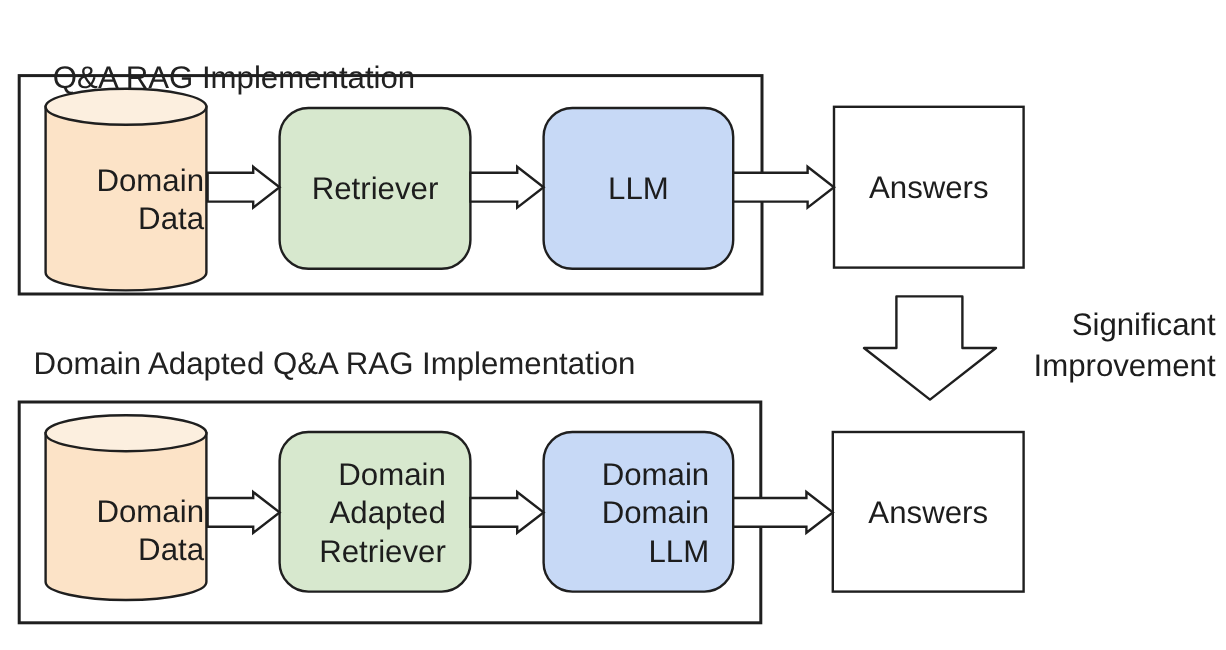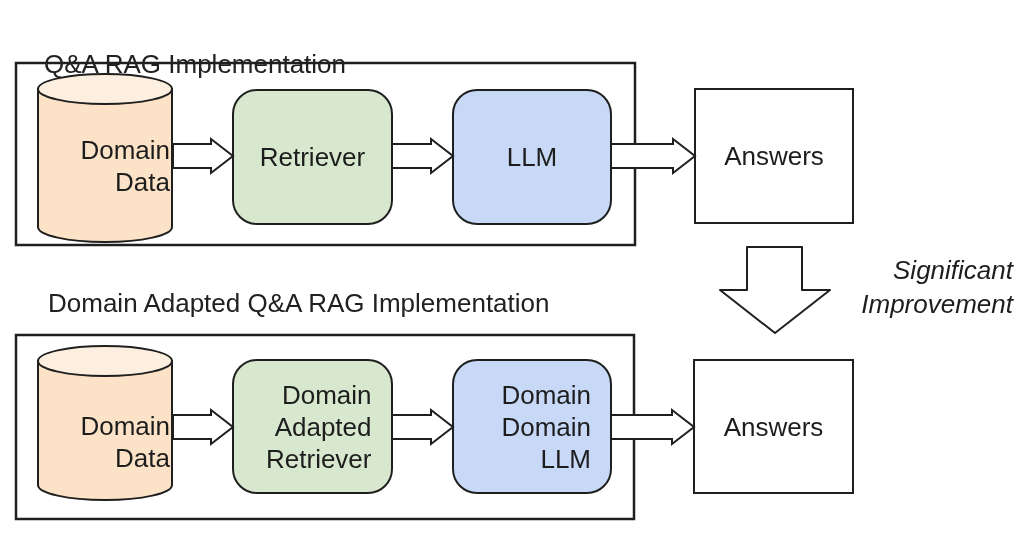--- a/index.html
+++ b/index.html
@@ -71,37 +71,37 @@
     <rect class="plain-box" x="694" y="360" width="159" height="133"></rect>
 
     <path class="flow-arrow" d="M173,415 H211 V410 L233,427 L211,444 V439 H173 Z"></path>
     <path class="flow-arrow" d="M392,415 H431 V410 L453,427 L431,444 V439 H392 Z"></path>
     <path class="flow-arrow" d="M611,415 H672 V410 L694,427 L672,444 V439 H611 Z"></path>
 
     <path class="big-arrow" d="M747,247 H802 V290 H830 L775,333 L720,290 H747 Z"></path>
   </svg>
 
   <div class="title" style="left:44px; top:17px;margin-top:32px;">Q&amp;A RAG Implementation</div>
-  <div class="title" style="left:28px; top:288px;margin-left:20px;">Domain Adapted Q&amp;A RAG Implementation</div>
+  <div class="title" style="left:28px; top:288px;">Domain Adapted Q&amp;A RAG Implementation</div>
 
   <div class="label" style="left:40px; top:101px; width:130px; height:130px;">
     <span style="max-width:130px;">Domain Data</span>
   </div>
   <div class="label" style="left:233px; top:90px; width:159px; height:134px;">
     <span>Retriever</span>
   </div>
   <div class="label" style="left:453px; top:90px; width:158px; height:134px;">
     <span>LLM</span>
   </div>
   <div class="label" style="left:695px; top:89px; width:158px; height:134px;">
     <span>Answers</span>
   </div>
 
   <div class="label sig-label" style="left:833px; top:247px; width:190px; height:80px;">
-    <span style="max-width:170px;font-style:italic;">Significant Improvement</span>
+    <span style="max-width:170px;">Significant Improvement</span>
   </div>
 
   <div class="label" style="left:40px; top:377px; width:130px; height:130px;">
     <span style="max-width:130px;">Domain Data</span>
   </div>
   <div class="label" style="left:233px; top:360px; width:159px; height:133px;">
     <span style="max-width:118px;">Domain Adapted Retriever</span>
   </div>
   <div class="label" style="left:453px; top:360px; width:158px; height:133px;">
     <span style="max-width:118px;">Domain Domain LLM</span>

